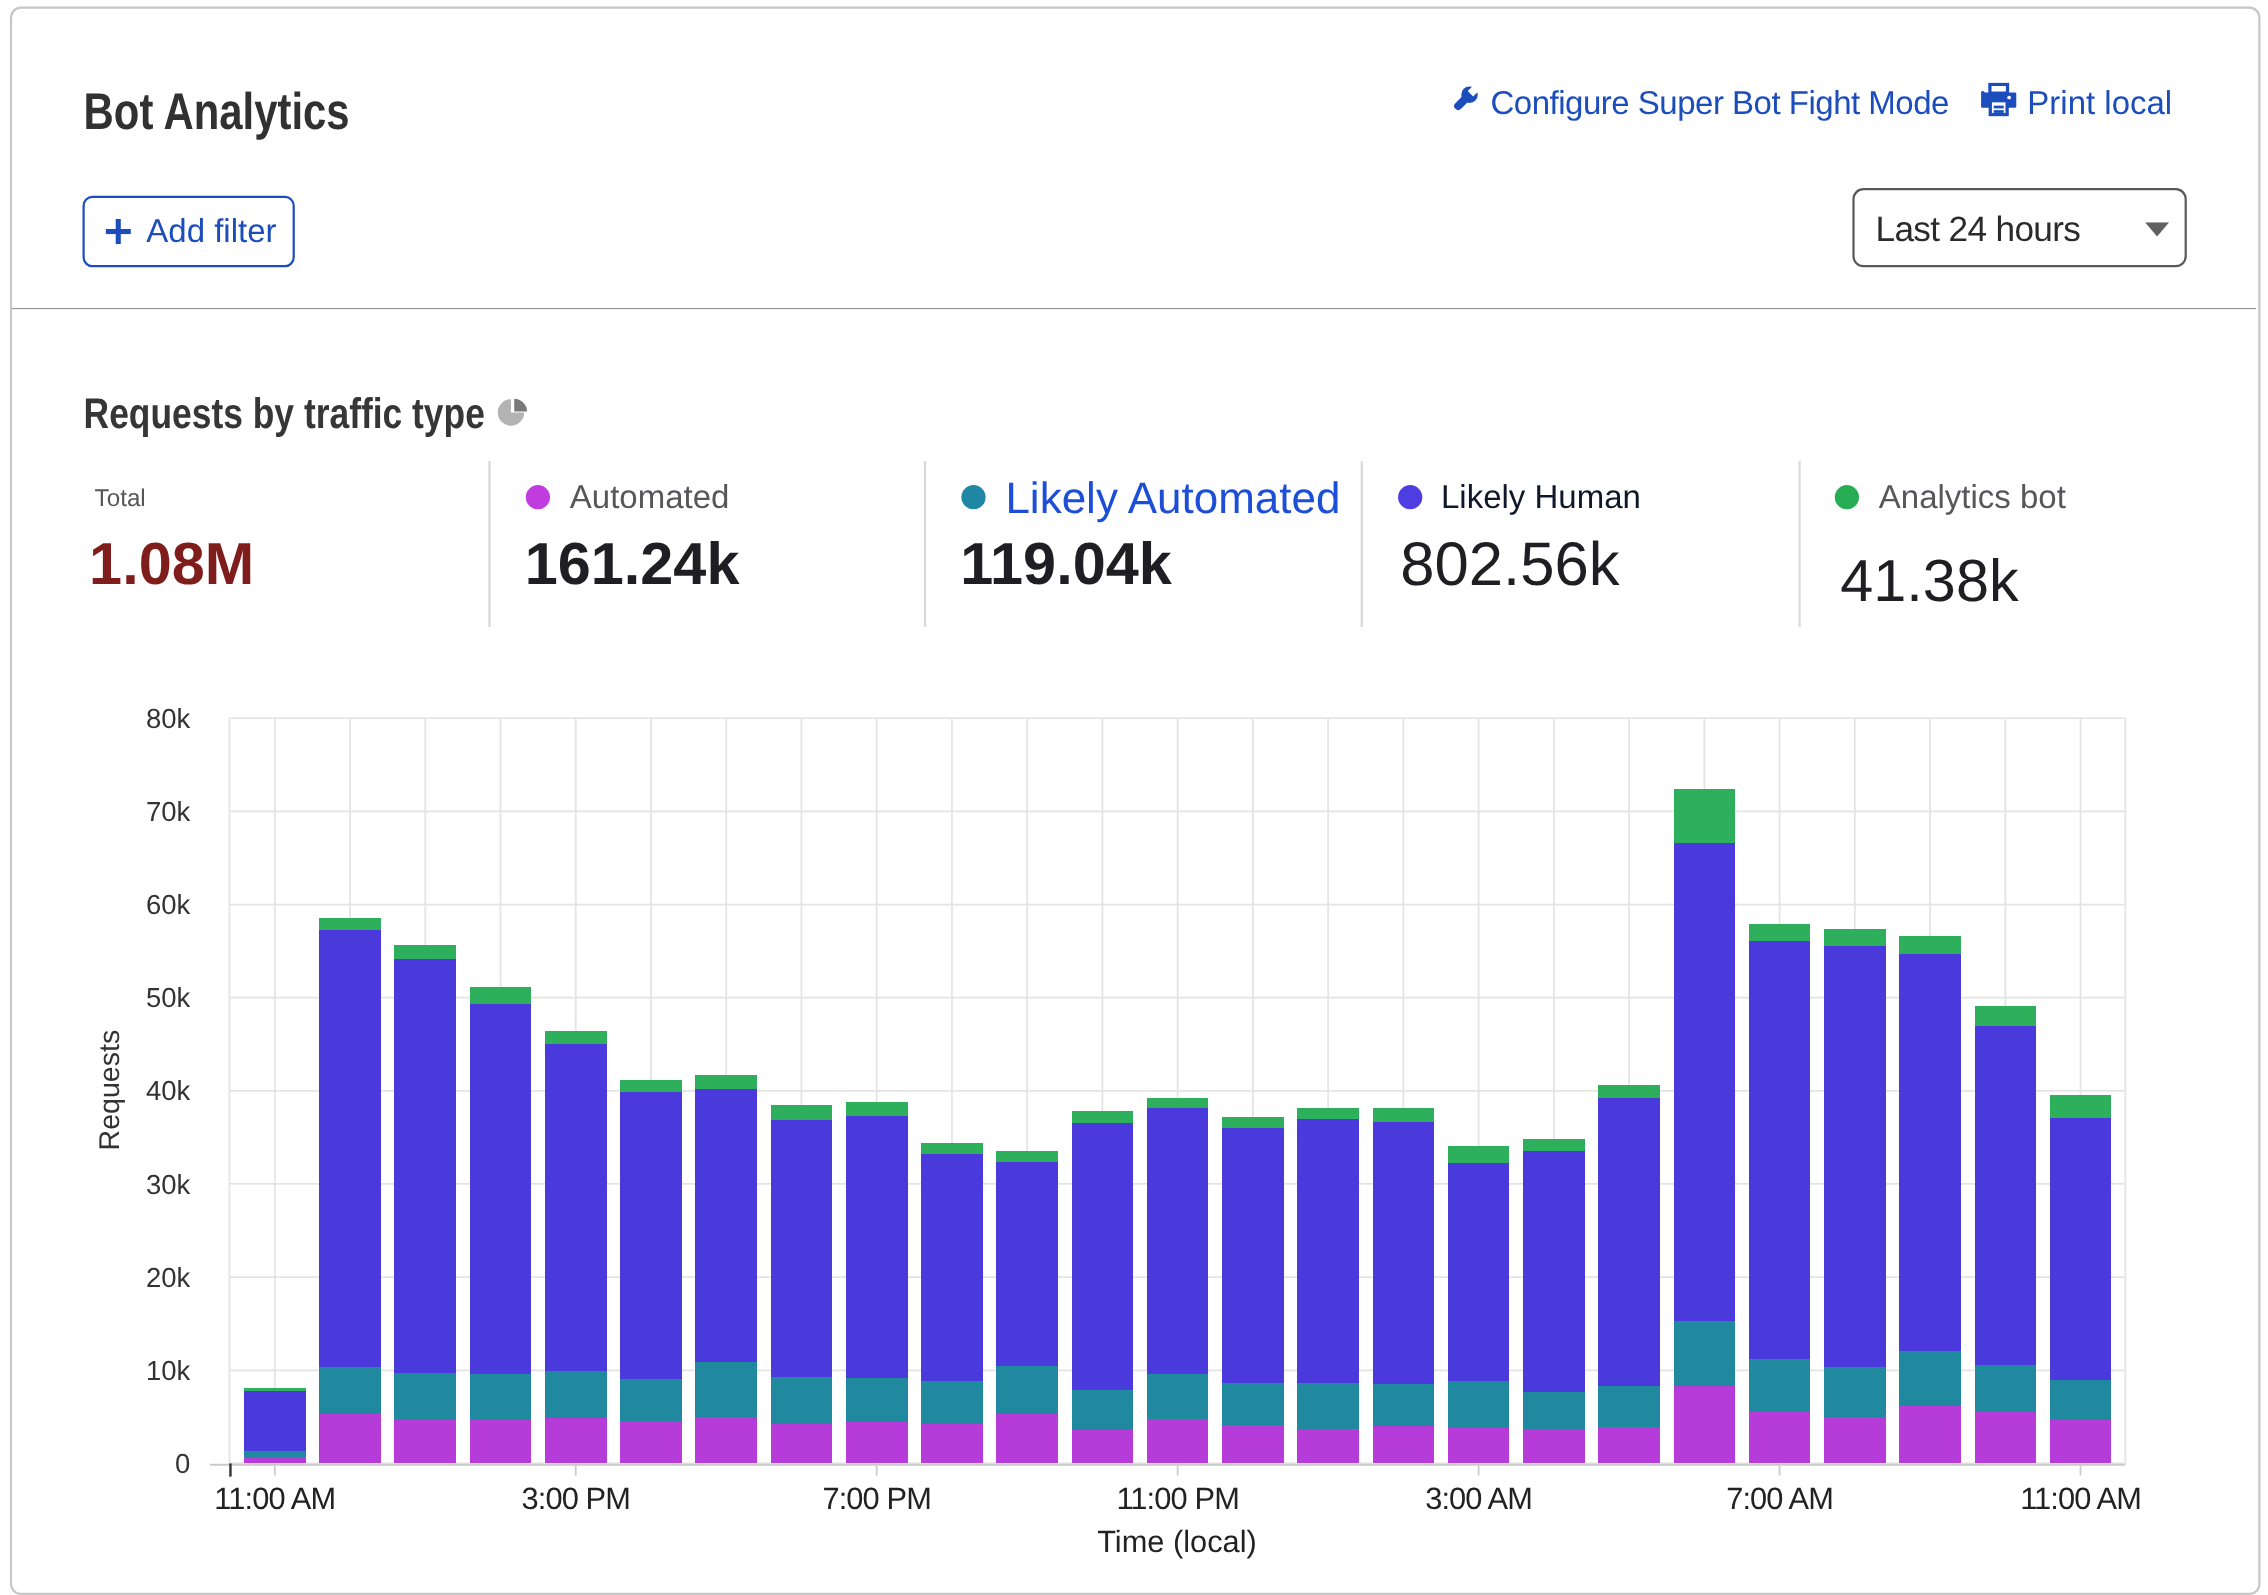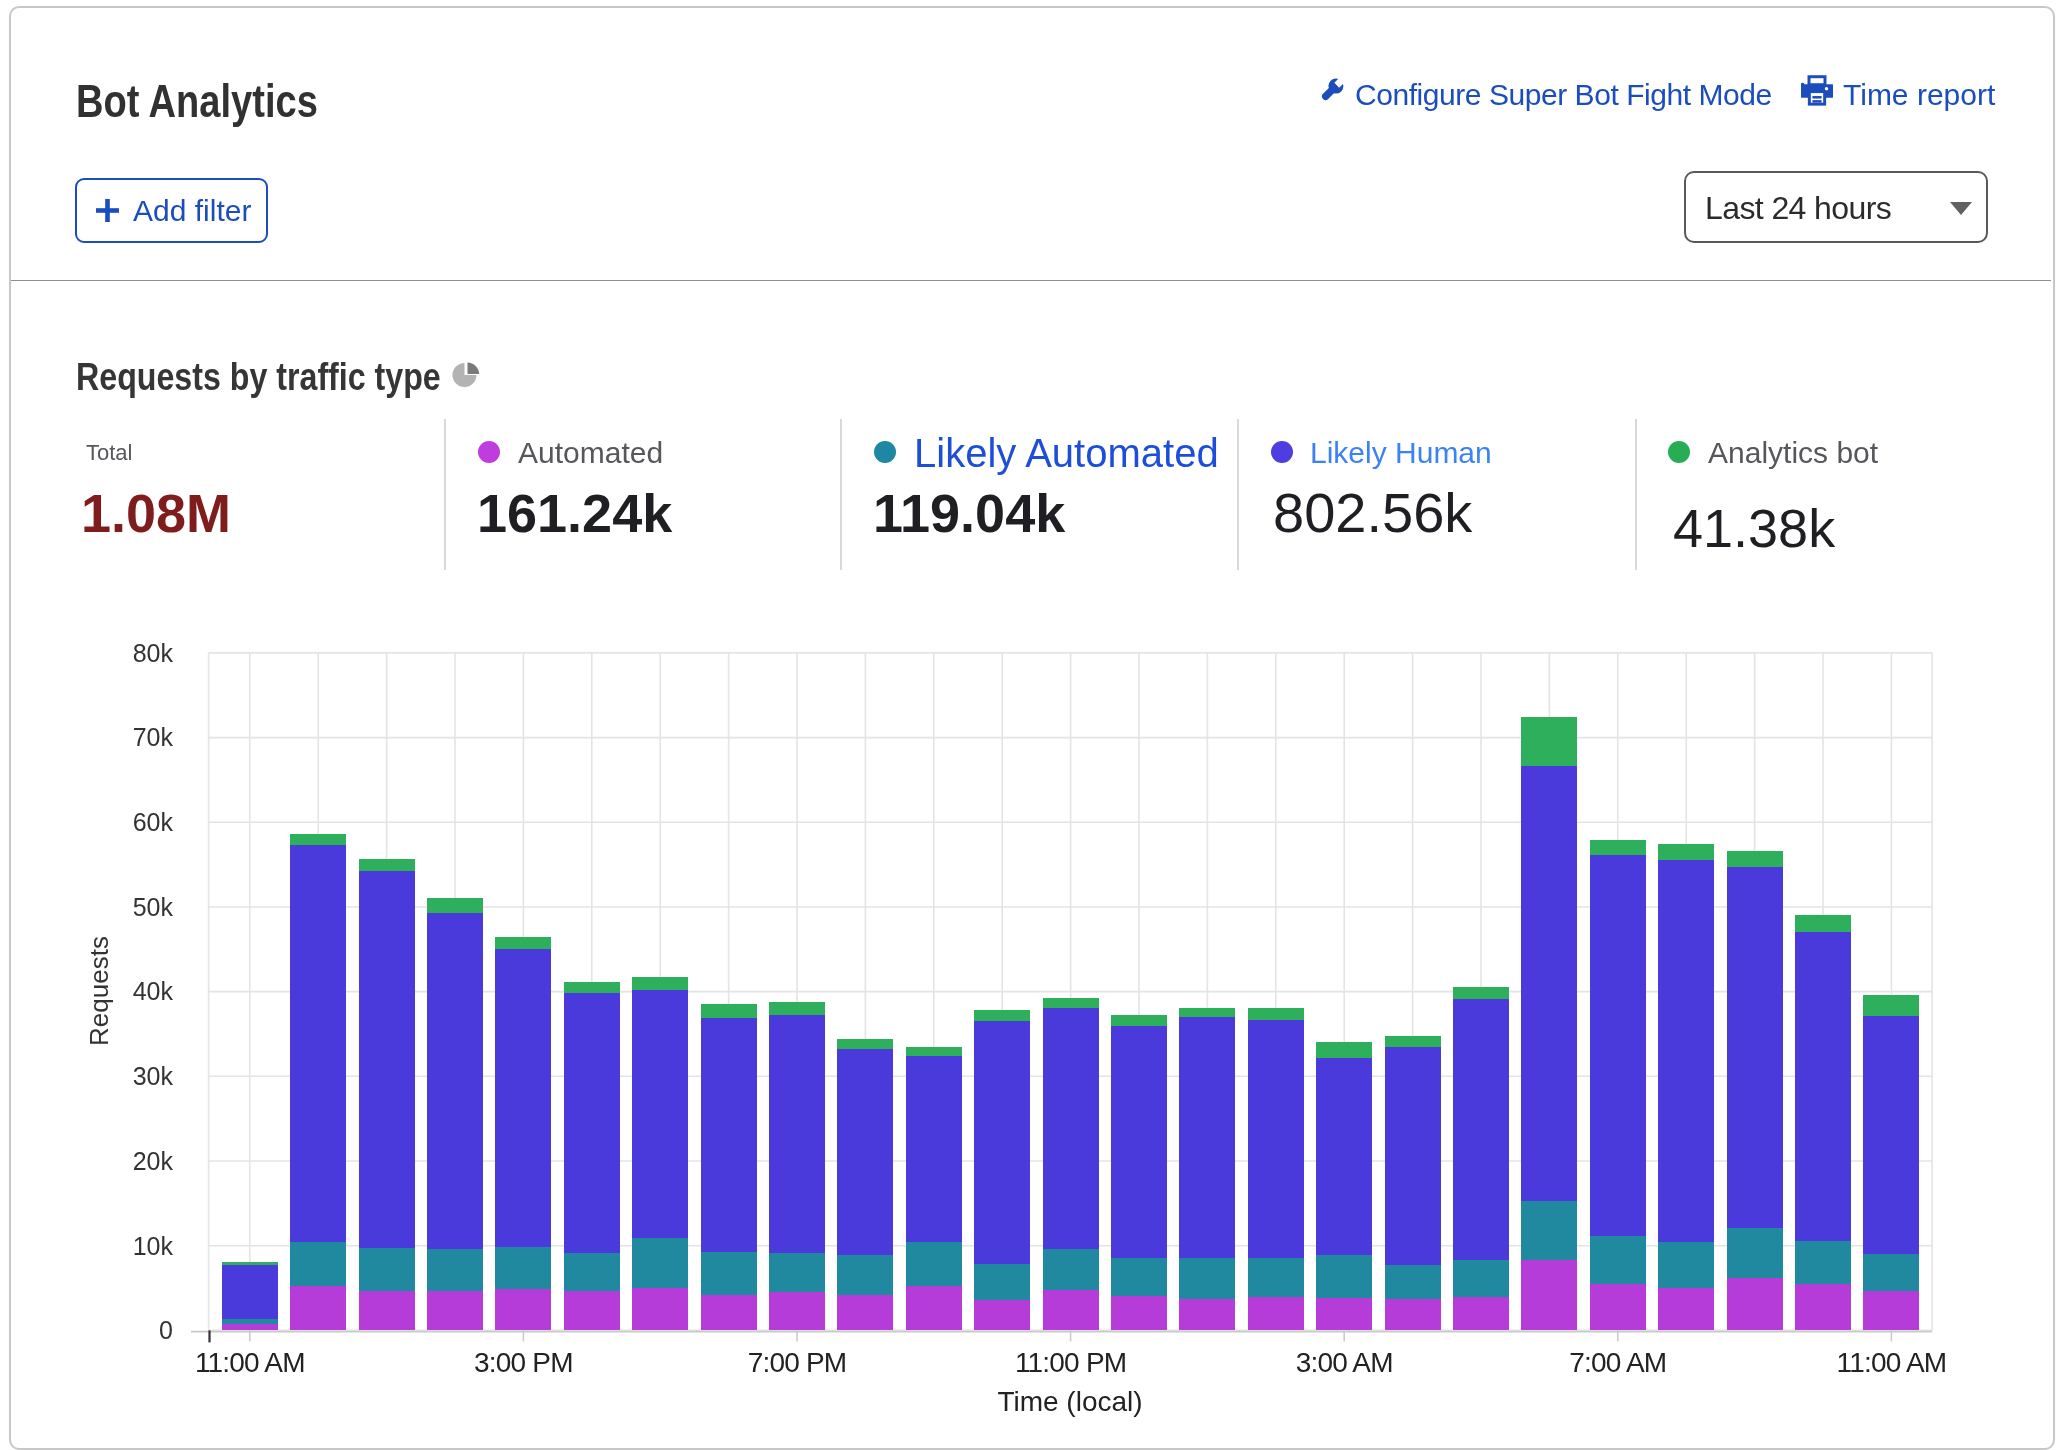--- a/index.html
+++ b/index.html
@@ -21,21 +21,21 @@
   </svg>
 <div class="abs" style="left:1355px;top:80px;font-size:30px;line-height:30px;letter-spacing:-0.45px;color:#1c4dbd;">Configure Super Bot Fight Mode</div>
 <svg width="32" height="32" viewBox="0 0 28 28" style="position:absolute;left:1801;top:75">
 <rect x="7" y="1.5" width="14" height="7" fill="none" stroke="#1c4dbd" stroke-width="2.6"></rect>
 <path d="M2 8 h24 a1.5 1.5 0 0 1 1.5 1.5 v9 a1.5 1.5 0 0 1 -1.5 1.5 h-26 a1.5 1.5 0 0 1 -1.5 -1.5 v-9 A1.5 1.5 0 0 1 2 8z" fill="#1c4dbd" transform="translate(1 0)"></path>
 <circle cx="22.3" cy="12" r="1.5" fill="#fff"></circle>
 <rect x="7.3" y="14.5" width="13.4" height="11" fill="#fff" stroke="#1c4dbd" stroke-width="2.6"></rect>
 <rect x="10" y="18.4" width="8" height="2.2" fill="#1c4dbd"></rect>
 <rect x="10" y="22" width="8" height="2.2" fill="#1c4dbd"></rect>
 </svg>
-<div class="abs" style="left:1843px;top:80px;font-size:30px;line-height:30px;color:#1c4dbd;">Time report</div>
+<div class="abs" style="left:1843px;top:80px;font-size:30px;line-height:30px;color:#1c4dbd;">Print local</div>
 
 <div class="abs" style="left:75px;top:177.5px;width:189px;height:61.5px;border:2px solid #1c4dbd;border-radius:9px;"></div>
 <svg width="23" height="23" viewBox="0 0 23 23" style="position:absolute;left:96;top:199">
 <rect x="9.2" y="0" width="4.6" height="23" fill="#1c4dbd"></rect>
 <rect x="0" y="9.2" width="23" height="4.6" fill="#1c4dbd"></rect>
 </svg>
 <div class="abs" style="left:133px;top:195.7px;font-size:30px;line-height:30px;color:#1c4dbd;">Add filter</div>
 
 <div class="abs" style="left:1684px;top:170.6px;width:300px;height:68.7px;border:2px solid #595959;border-radius:10px;"></div>
 <div class="abs" style="left:1705px;top:191.5px;font-size:32px;line-height:32px;color:#2b2b2b;letter-spacing:-0.6px;">Last 24 hours</div>
@@ -59,21 +59,21 @@
 
 <div style="position:absolute;left:478px;top:440.5px;width:22px;height:22px;border-radius:50%;background:#c13cdf"></div>
 <div class="abs" style="left:518px;top:438.3px;font-size:30px;line-height:30px;color:#56565b;">Automated</div>
 <div class="abs" style="left:477px;top:485.8px;font-size:54px;line-height:54px;font-weight:bold;color:#1f1f23;">161.24k</div>
 
 <div style="position:absolute;left:874px;top:440.5px;width:22px;height:22px;border-radius:50%;background:#1f87a3"></div>
 <div class="abs" style="left:914px;top:438.3px;font-size:40px;line-height:30px;color:#1d4ed8;">Likely Automated</div>
 <div class="abs" style="left:873px;top:485.8px;font-size:54px;line-height:54px;font-weight:bold;color:#1f1f23;">119.04k</div>
 
 <div style="position:absolute;left:1271px;top:440.5px;width:22px;height:22px;border-radius:50%;background:#4e3ee2"></div>
-<div class="abs" style="left:1310px;top:438.3px;font-size:30px;line-height:30px;color:#3b82f6;">Likely Human</div>
+<div class="abs" style="left:1310px;top:438.3px;font-size:30px;line-height:30px;color:#0f172a;">Likely Human</div>
 <div class="abs" style="left:1273px;top:485.8px;font-size:56px;line-height:54px;font-weight:normal;color:#1f1f23;">802.56k</div>
 
 <div style="position:absolute;left:1668px;top:440.5px;width:22px;height:22px;border-radius:50%;background:#27ae55"></div>
 <div class="abs" style="left:1708px;top:438.3px;font-size:30px;line-height:30px;color:#56565b;">Analytics bot</div>
 <div class="abs" style="left:1673px;top:501px;font-size:54px;line-height:54px;font-weight:normal;color:#1f1f23;">41.38k</div>
 
 <svg width="2062" height="1450" viewBox="0 0 2062 1450" style="position:absolute;left:0;top:0">
 <line x1="208.6" y1="1330.4" x2="1932.1" y2="1330.4" stroke="#e4e4e4" stroke-width="1.6"></line>
 <line x1="208.6" y1="1245.7" x2="1932.1" y2="1245.7" stroke="#e4e4e4" stroke-width="1.6"></line>
 <line x1="208.6" y1="1161.0" x2="1932.1" y2="1161.0" stroke="#e4e4e4" stroke-width="1.6"></line>

